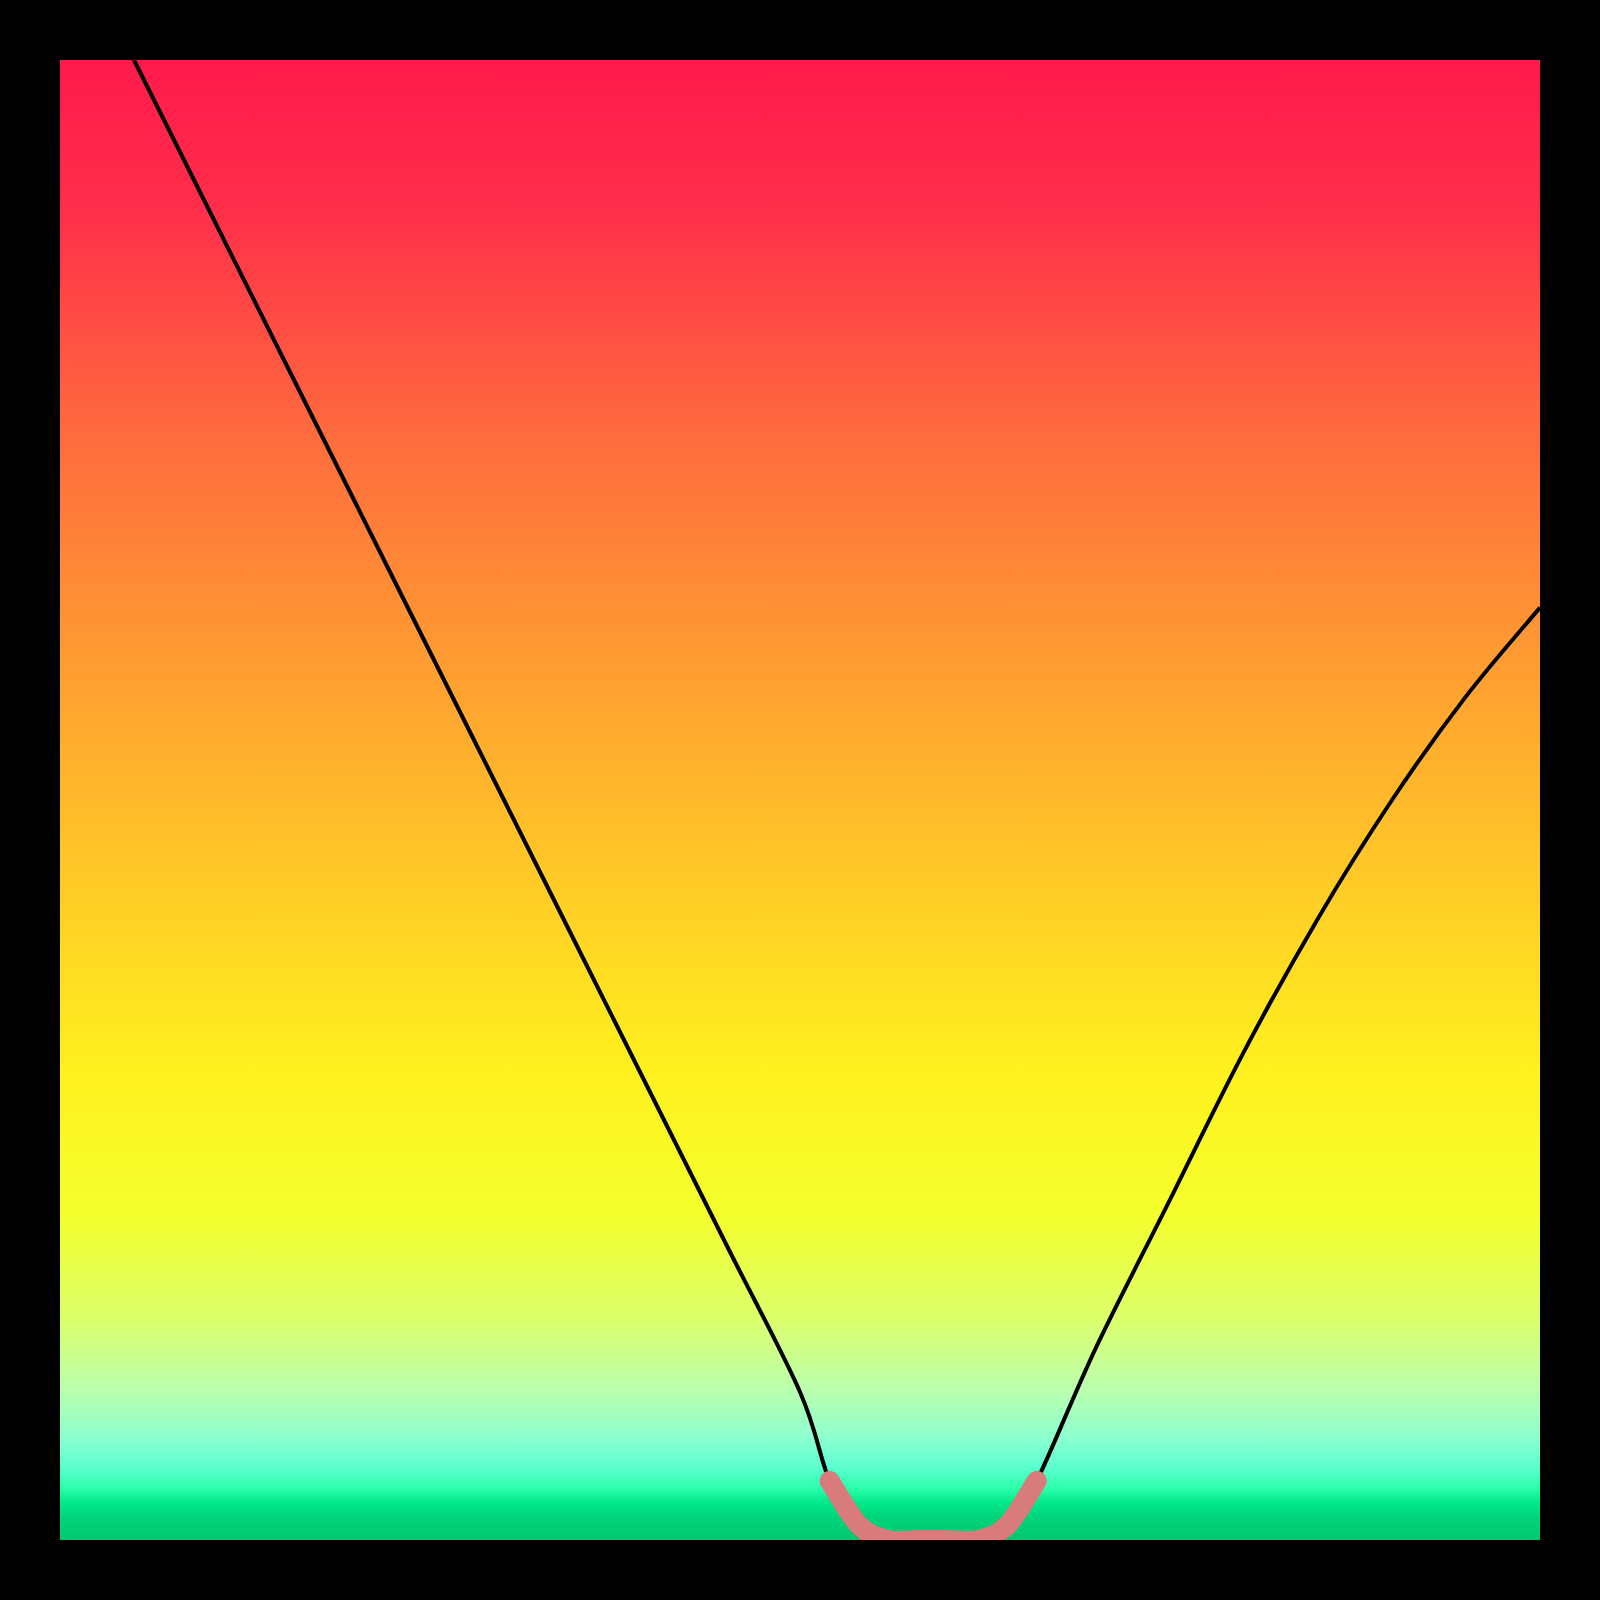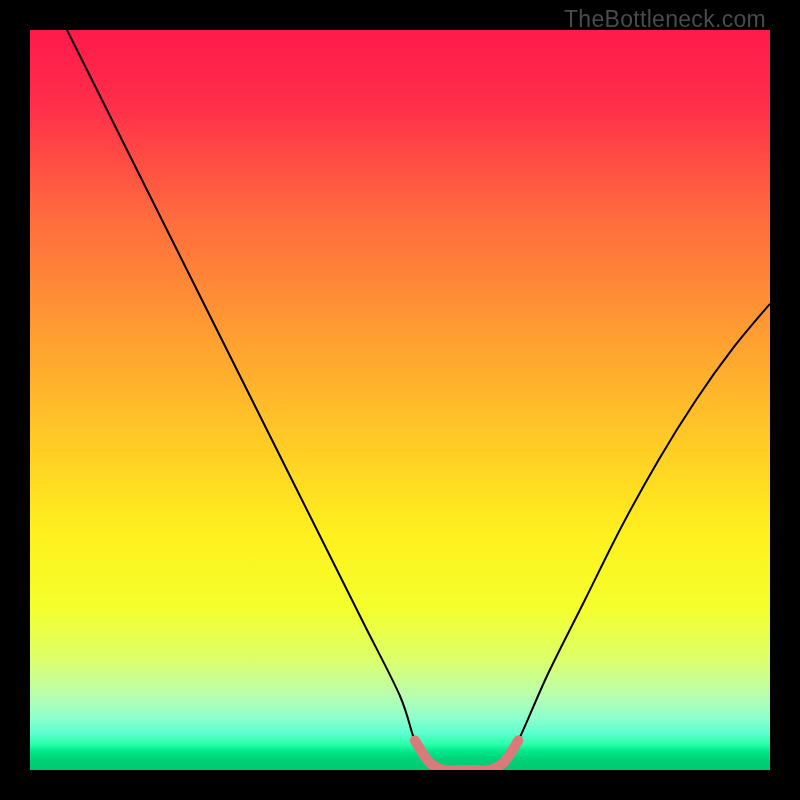--- a/index.html
+++ b/index.html
@@ -78,15 +78,14 @@
       <rect x="0" y="0" width="740" height="740" fill="url(#bg-grad)"></rect>
     </svg>
 
     <svg class="curve" width="740" height="740" viewBox="0 0 740 740" preserveAspectRatio="none">
       <path id="main-curve" d="M 0 -74.00000000000011 C 6.2 -61.7, 24.7 -24.7, 37.0 0.0 C 49.3 24.7, 61.7 49.3, 74.0 74.0 C 86.3 98.7, 98.7 123.3, 111.0 148.0 C 123.3 172.7, 135.7 197.3, 148.0 222.0 C 160.3 246.7, 172.7 271.3, 185.0 296.0 C 197.3 320.7, 209.7 345.3, 222.0 370.0 C 234.3 394.7, 246.7 419.3, 259.0 444.0 C 271.3 468.7, 283.7 493.3, 296.0 518.0 C 308.3 542.7, 320.7 567.3, 333.0 592.0 C 345.3 616.7, 361.4 646.3, 370.0 666.0 C 378.6 685.7, 379.9 699.3, 384.8 710.4 C 389.7 721.5, 394.7 727.7, 399.6 732.6 C 404.5 737.5, 409.5 738.8, 414.4 740.0 C 419.3 741.2, 424.3 740.0, 429.2 740.0 C 434.1 740.0, 439.1 740.0, 444.0 740.0 C 448.9 740.0, 453.9 741.2, 458.8 740.0 C 463.7 738.8, 468.7 737.5, 473.6 732.6 C 478.5 727.7, 481.0 725.2, 488.4 710.4 C 495.8 695.6, 506.9 667.2, 518.0 643.8 C 529.1 620.4, 542.7 594.5, 555.0 569.8 C 567.3 545.1, 579.7 519.2, 592.0 495.8 C 604.3 472.4, 616.7 450.2, 629.0 429.2 C 641.3 408.2, 653.7 388.5, 666.0 370.0 C 678.3 351.5, 690.7 334.2, 703.0 318.2 C 715.3 302.2, 733.8 281.2, 740.0 273.8" fill="none" stroke="#000" stroke-width="2"></path>
       <path id="min-zone" d="M 384.8 710.4 C 387.3 714.1, 394.7 727.7, 399.6 732.6 C 404.5 737.5, 409.5 738.8, 414.4 740.0 C 419.3 741.2, 424.3 740.0, 429.2 740.0 C 434.1 740.0, 439.1 740.0, 444.0 740.0 C 448.9 740.0, 453.9 741.2, 458.8 740.0 C 463.7 738.8, 468.7 737.5, 473.6 732.6 C 478.5 727.7, 485.9 714.1, 488.4 710.4" fill="none" stroke="#d97b7b" stroke-width="10" stroke-linecap="round" stroke-linejoin="round"></path>
     </svg>
 
   </div>
 
-  <div class="watermark">TheBottleneck.com</div>
 
 </div>
 
 </body></html>

